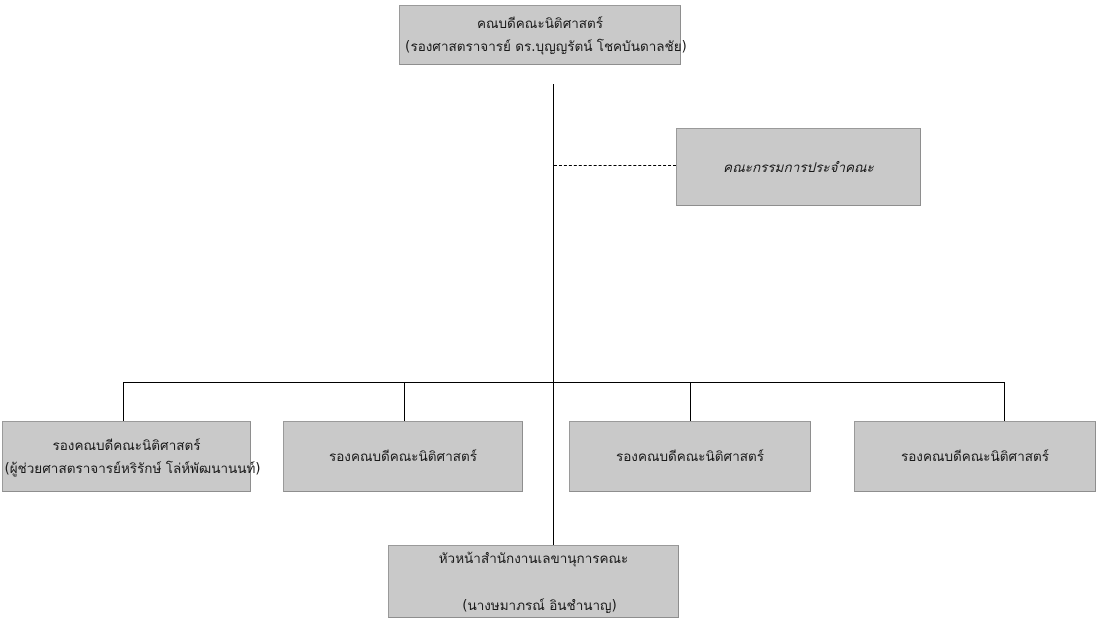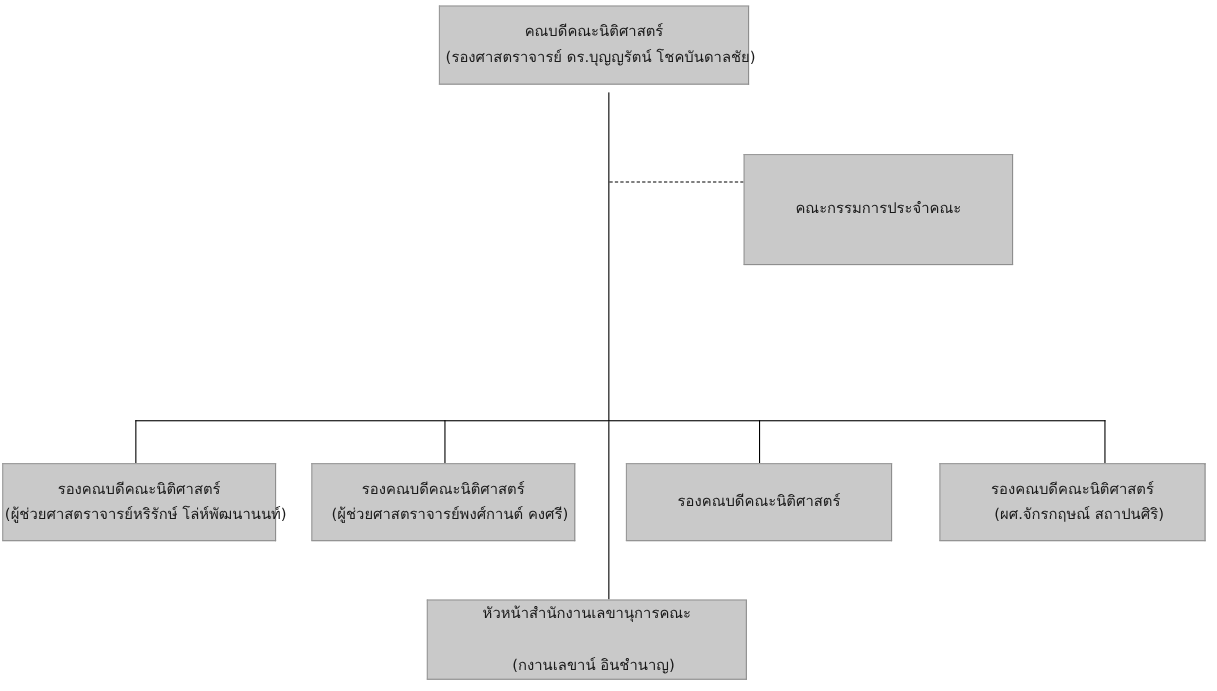--- a/index.html
+++ b/index.html
@@ -74,46 +74,44 @@
 
   <div class="conn h-line" style="left:123px; top:382px; width:882px;"></div>
 
   <div class="conn v-line" style="left:123px; top:382px; height:39px;"></div>
   <div class="conn v-line" style="left:404px; top:382px; height:39px;"></div>
   <div class="conn v-line" style="left:690px; top:382px; height:39px;"></div>
   <div class="conn v-line" style="left:1004px; top:382px; height:39px;"></div>
 
   <div class="conn v-line" style="left:553px; top:383px; height:162px;"></div>
 
-  <div class="node" style="left:399px; top:5px; width:282px; height:72px;">
+  <div class="node" style="left:399px; top:5px; width:282px; height:60px;">
     <span class="line1">คณบดีคณะนิติศาสตร์</span>
     <span class="line2">(รองศาสตราจารย์ ดร.บุญญรัตน์ โชคบันดาลชัย)</span>
   </div>
 
-  <div class="node" style="left:676px; top:140px; width:245px; height:101px;">
+  <div class="node" style="left:676px; top:128px; width:245px; height:78px;font-style:italic;">
     <span class="line1">คณะกรรมการประจำคณะ</span>
   </div>
 
   <div class="node" style="left:2px; top:421px; width:249px; height:71px;">
     <span class="line1">รองคณบดีคณะนิติศาสตร์</span>
     <span class="line2">(ผู้ช่วยศาสตราจารย์หริรักษ์ โล่ห์พัฒนานนท์)</span>
   </div>
 
   <div class="node" style="left:283px; top:421px; width:240px; height:71px;">
     <span class="line1">รองคณบดีคณะนิติศาสตร์</span>
-    <span class="line2">(ผู้ช่วยศาสตราจารย์พงศ์กานต์ คงศรี)</span>
   </div>
 
   <div class="node" style="left:569px; top:421px; width:242px; height:71px;">
     <span class="line1">รองคณบดีคณะนิติศาสตร์</span>
   </div>
 
   <div class="node" style="left:854px; top:421px; width:242px; height:71px;">
     <span class="line1">รองคณบดีคณะนิติศาสตร์</span>
-    <span class="line2">(ผศ.จักรกฤษณ์ สถาปนศิริ)</span>
   </div>
 
   <div class="node" style="left:388px; top:545px; width:291px; height:73px;gap:24px;">
     <span class="line1">หัวหน้าสำนักงานเลขานุการคณะ</span>
-    <span class="line2">(กงานเลขาน์ อินชำนาญ)</span>
+    <span class="line2">(นางษมาภรณ์ อินชำนาญ)</span>
   </div>
 
 </div>
 
 </body></html>

